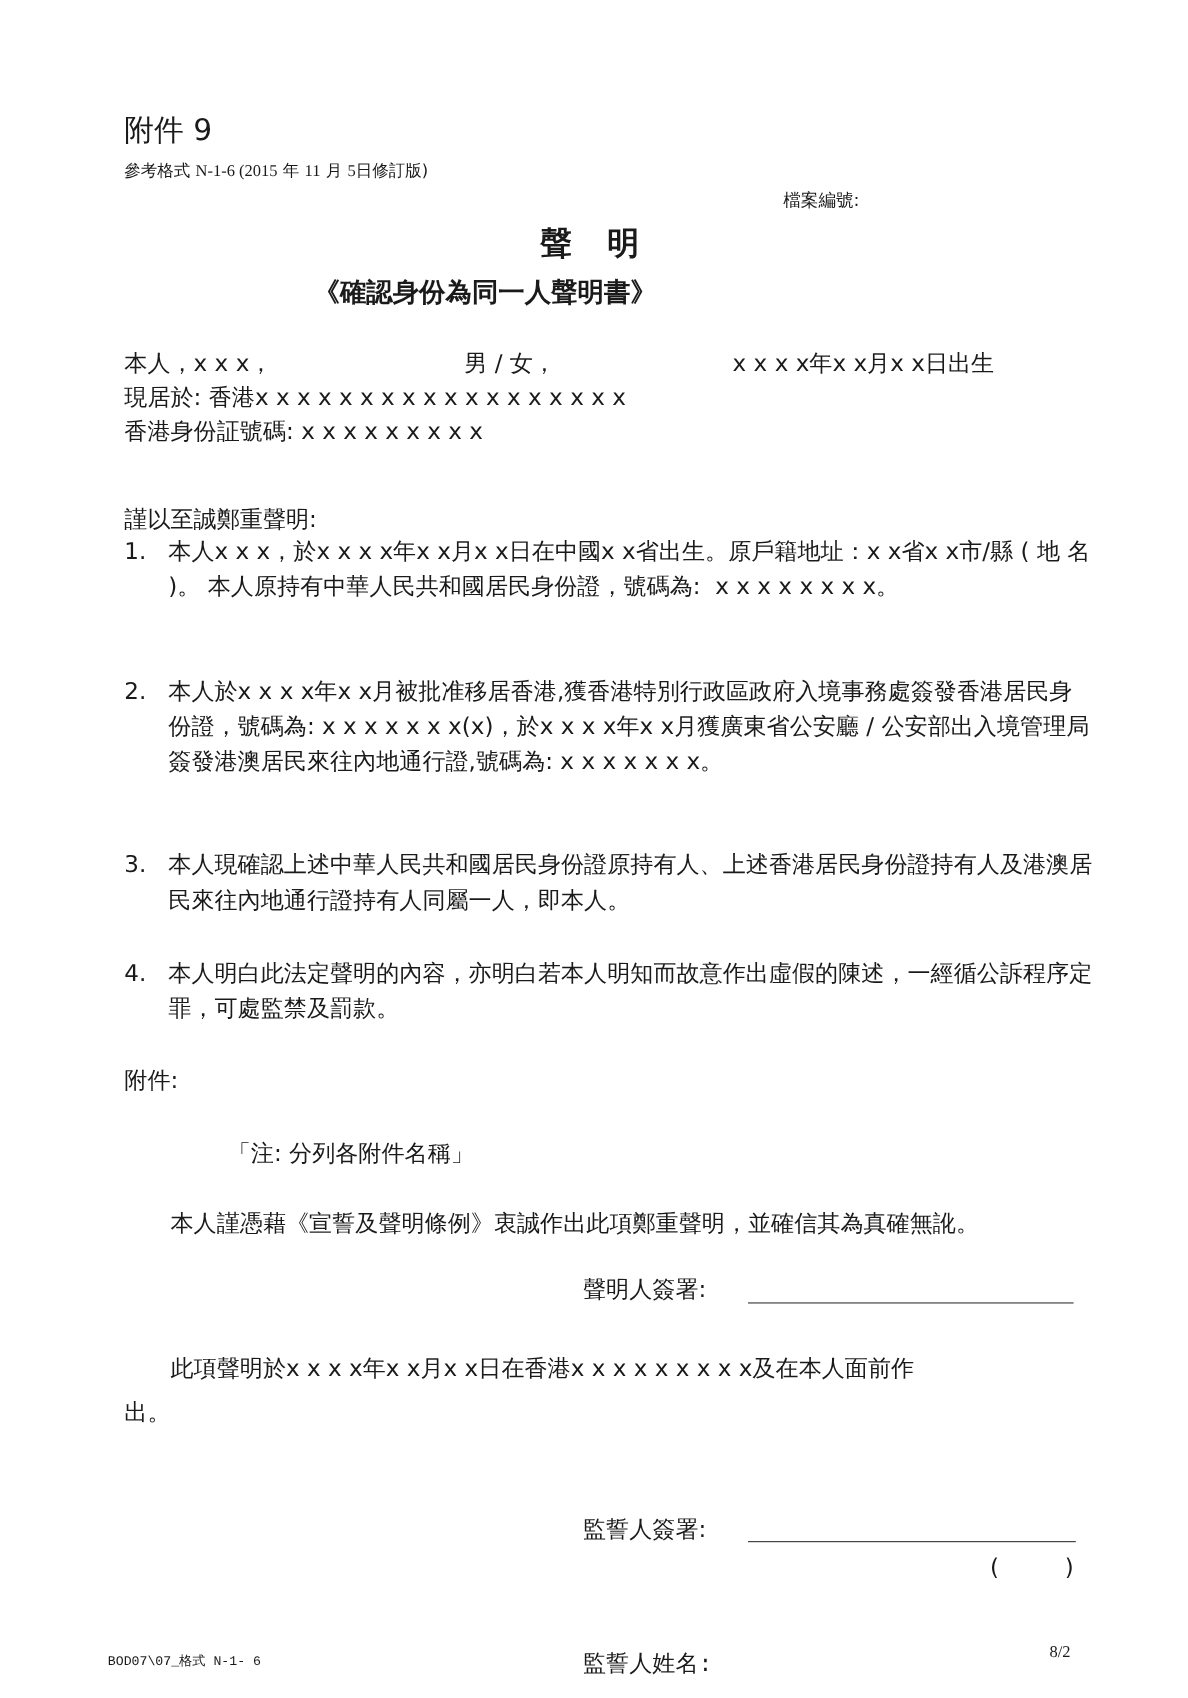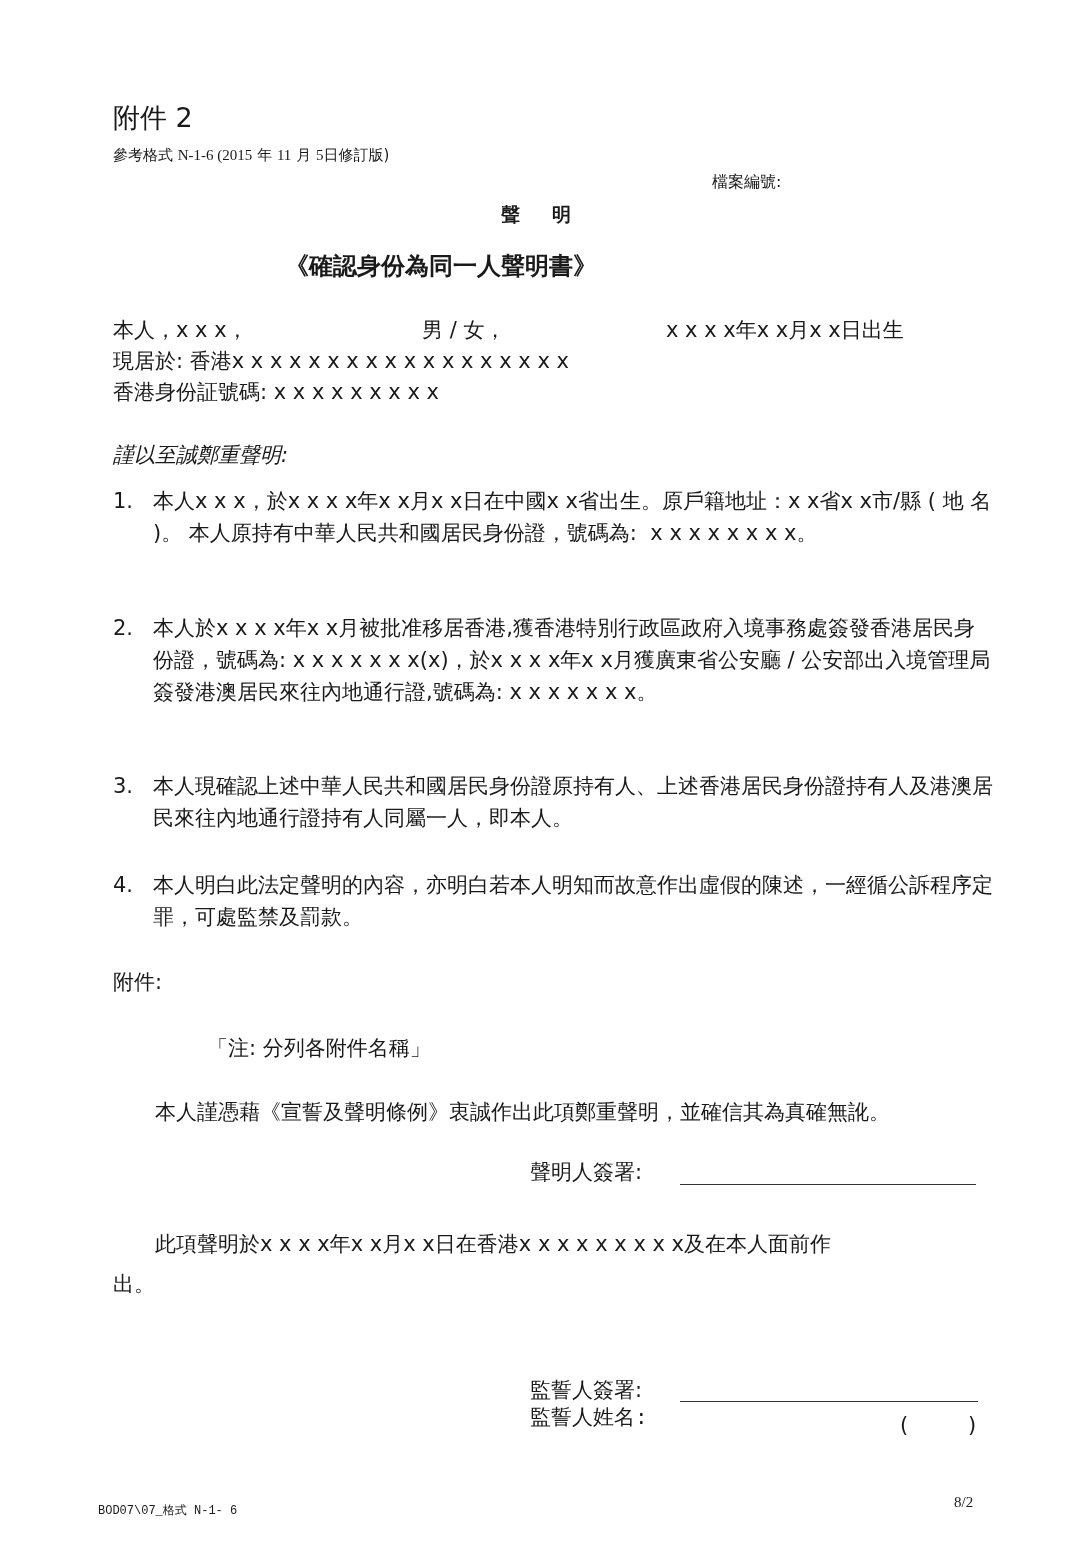--- a/index.html
+++ b/index.html
@@ -6,55 +6,55 @@
     body {
       width: 1080px; height: 1544px; position: relative; overflow: hidden;
       font-family: "DejaVu Sans", "Liberation Sans", sans-serif;
       color: #1a1a1a;
     }
     .abs { position: absolute; white-space: nowrap; }
     .annex { left: 113px; top: 100px; font-size: 27px; }
     .ref { left: 113px; top: 146px; font-size: 15px; }
     .ref .serif { font-family: "Liberation Serif", "DejaVu Serif", serif; }
     .fileno { left: 712px; top: 172px; font-size: 16px; }
-    .title { left: 0; width: 1080px; top: 202px; text-align: center; font-size: 19px; font-weight: bold; letter-spacing: 32px; padding-left: 24px; box-sizing: border-box; }
+    .title { left: 0; width: 1080px; top: 202px; text-align: center; font-size: 29px; font-weight: bold; letter-spacing: 32px; padding-left: 24px; box-sizing: border-box; }
     .subtitle { left: 0; width: 864px; top: 250px; text-align: center; font-size: 24px; font-weight: bold; padding-left: 18px; box-sizing: border-box; }
     .body-text { font-size: 21px; }
     .r1a { left: 113px; top: 316px; }
     .r1b { left: 422px; top: 316px; }
     .r1c { left: 666px; top: 316px; }
     .r2 { left: 113px; top: 347px; }
     .r3 { left: 113px; top: 378px; }
-    .solemn { left: 113px; top: 441px; font-style: italic; }
+    .solemn { left: 113px; top: 458px; }
     .item { position: absolute; left: 113px; width: 880px; font-size: 21px; line-height: 32px; }
     .item .num { position: absolute; left: 0; top: 0; width: 34px; }
     .item .txt { margin-left: 40px; white-space: pre-wrap; word-break: break-all; }
     .i1 { top: 485px; }
     .i2 { top: 612px; }
     .i3 { top: 770px; }
     .i4 { top: 869px; }
     .attach { left: 113px; top: 968px; }
     .note { left: 207px; top: 1034px; }
     .affirm { left: 155px; top: 1098px; }
     .sig-label { left: 530px; top: 1158px; }
     .sig-line { position: absolute; left: 680px; top: 1184px; width: 296px; border-top: 1.5px solid #333; }
     .decl1 { left: 155px; top: 1230px; }
     .decl2 { left: 113px; top: 1270px; }
     .comm-sig-label { left: 530px; top: 1376px; }
     .comm-sig-line { position: absolute; left: 680px; top: 1401px; width: 298px; border-top: 1.5px solid #333; }
-    .comm-name-label { left: 530px; top: 1403px; font-family: Liberation Mono, monospace; }
+    .comm-name-label { left: 530px; top: 1498px; font-family: Liberation Mono, monospace; }
     .paren-open { left: 900px; top: 1413px; }
     .paren-close { left: 968px; top: 1413px; }
     .footer-left { left: 98px; top: 1502px; font-size: 12px; font-family: Liberation Mono, monospace; }
     .footer-right { left: 954px; top: 1494px; font-size: 15px; font-family: "Liberation Serif", "DejaVu Serif", serif; }
   </style>
 </head>
 <body>
 
-<div class="abs annex">附件 2</div>
+<div class="abs annex">附件 9</div>
 
 <div class="abs ref">
   <span>參考格式</span>
   <span class="serif">N-1-6 (2015</span>
   <span>年</span>
   <span class="serif">11</span>
   <span>月</span>
   <span class="serif">5</span><span>日修訂版)</span>
 </div>
 

